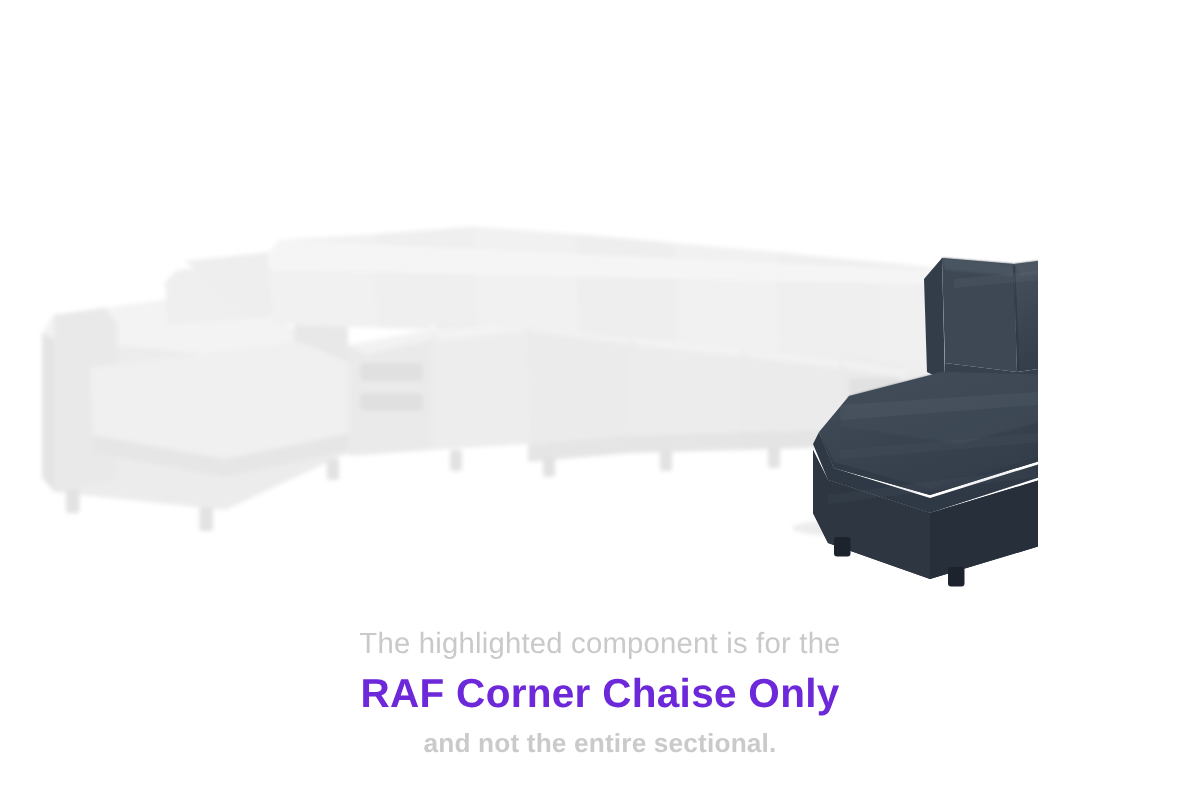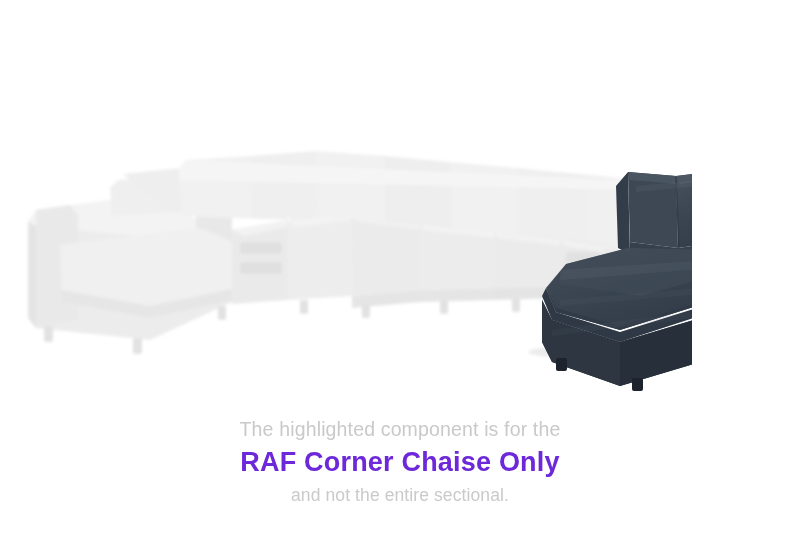--- a/index.html
+++ b/index.html
@@ -52,21 +52,21 @@
     line-height: 35px;
     font-weight: 700;
     letter-spacing: 0.2px;
     color: #6d28d9;
     margin-top: 2px;
   }
   .caption-line-3 {
     display: block;
     font-size: 17.5px;
     line-height: 25px;
-    font-weight: 400;
+    font-weight: 700;
     letter-spacing: 0.1px;
     color: #cacaca;
     margin-top: 3px;
   }
 </style>
 </head>
 <body>
 
 <div id="stage">
 

